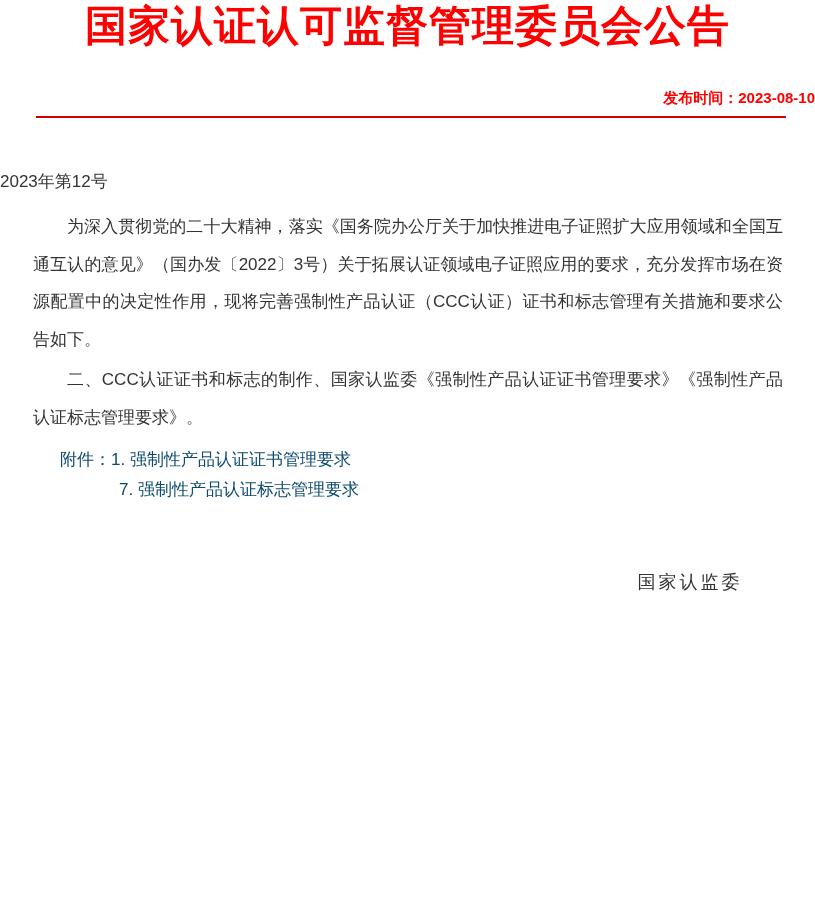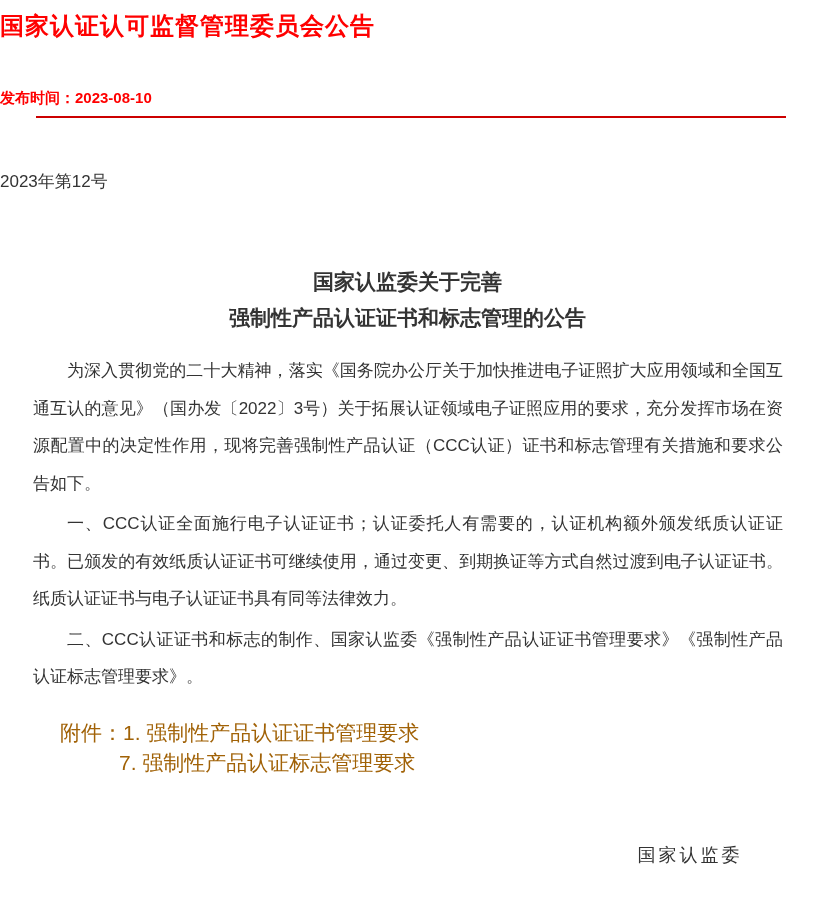--- a/index.html
+++ b/index.html
@@ -5,30 +5,30 @@
   html, body { margin: 0; padding: 0; background: #ffffff; }
   body {
     width: 815px;
     min-height: 907px;
     font-family: "Liberation Sans", sans-serif;
     color: #333333;
     overflow-x: hidden;
   }
   .main-title {
     margin: 6px 0 0 0;
-    text-align: left;
+    text-align: center;
     color: #ff0000;
-    font-size: 24px;
+    font-size: 42px;
     line-height: 40px;
     font-weight: bold;
     letter-spacing: 1px;
   }
   .pub-date {
     margin-top: 42px;
-    text-align: left;
+    text-align: right;
     color: #ff0000;
     font-size: 15px;
     line-height: 20px;
     font-weight: bold;
   }
   .divider {
     height: 0;
     border: 0;
     border-top: 2px solid #cc0000;
     margin: 8px 29px 0 36px;
@@ -49,24 +49,24 @@
   }
   .body-text {
     margin: 16px 29px 0 30px;
     font-size: 17px;
     line-height: 37.5px;
     text-align: justify;
     color: #333333;
   }
   .body-text p { margin: 3px; text-indent: 2em; }
   .attachments {
-    margin: 22px 29px 0 30px;
-    font-size: 21px;
+    margin: 9px 29px 0 30px;
+    font-size: 17px;
     line-height: 30px;
-    color: #a16207;
+    color: #0c4a6e;
   }
   .att-row-1 { padding-left: 30px; }
   .att-row-2 { padding-left: 89px; }
   .signature {
     margin: 60px 20px 0 auto;
     width: 210px;
     text-align: center;
     font-size: 18px;
     line-height: 34px;
     color: #333333;
@@ -81,28 +81,23 @@
   <h1 class="main-title">国家认证认可监督管理委员会公告</h1>
 
   <div class="pub-date">
     <span>发布时间：</span><span>2023-08-10</span>
   </div>
 
   <div class="divider"></div>
 
   <div class="doc-number">2023年第12号</div>
 
-  <div class="doc-title">
-    <div>国家认监委关于完善</div>
-    <div>强制性产品认证证书和标志管理的公告</div>
-  </div>
 
   <div class="body-text">
     <p>为深入贯彻党的二十大精神，落实《国务院办公厅关于加快推进电子证照扩大应用领域和全国互通互认的意见》（国办发〔2022〕3号）关于拓展认证领域电子证照应用的要求，充分发挥市场在资源配置中的决定性作用，现将完善强制性产品认证（CCC认证）证书和标志管理有关措施和要求公告如下。</p>
-    <p>一、CCC认证全面施行电子认证证书；认证委托人有需要的，认证机构额外颁发纸质认证证书。已颁发的有效纸质认证证书可继续使用，通过变更、到期换证等方式自然过渡到电子认证证书。纸质认证证书与电子认证证书具有同等法律效力。</p>
     <p>二、CCC认证证书和标志的制作、国家认监委《强制性产品认证证书管理要求》《强制性产品认证标志管理要求》。</p>
   </div>
 
   <div class="attachments">
     <div class="att-row-1">
       <span>附件：</span><span>1. 强制性产品认证证书管理要求</span>
     </div>
     <div class="att-row-2">7. 强制性产品认证标志管理要求</div>
   </div>
 

